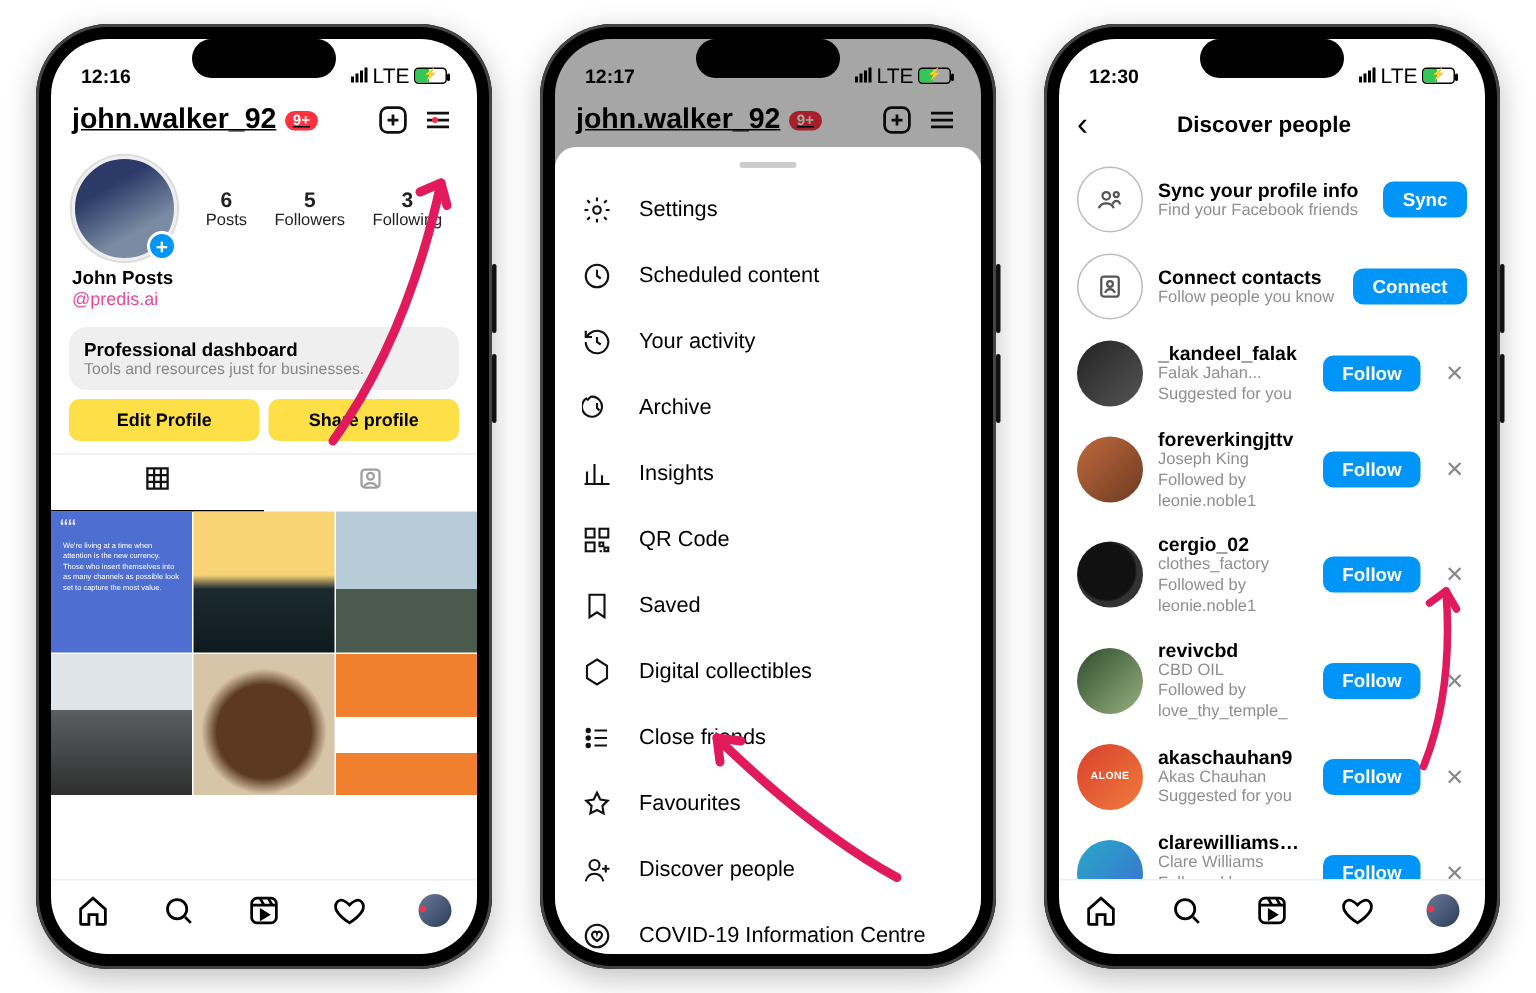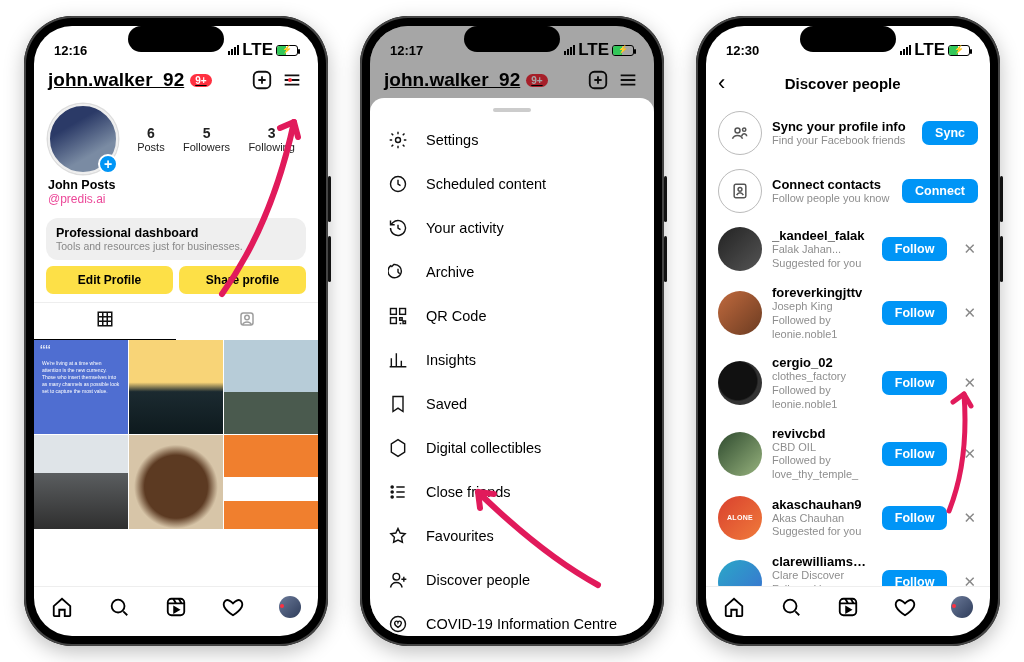--- a/index.html
+++ b/index.html
@@ -66,21 +66,21 @@
     padding: 10px 20px 2px; font-size: 13px; font-weight: 600;
     height: 40px; position: relative; z-index: 40;
   }
   .status .right { display:flex; gap:3px; align-items:center; }
   .sigbars { display:flex; gap:1px; align-items:flex-end; }
   .sigbars i { width:2px; background:#000; display:block; }
   .sigbars i:nth-child(1){height:4px}
   .sigbars i:nth-child(2){height:6px}
   .sigbars i:nth-child(3){height:8px}
   .sigbars i:nth-child(4){height:10px}
-  .lte { font-size:17px; font-weight:700; }
+  .lte { font-size:14px; font-weight:400; }
   .batt { width:22px; height:11px; border:1px solid #000; border-radius:3px; position:relative; }
   .batt::after{content:"";position:absolute;right:-3px;top:3px;width:2px;height:5px;background:#000;border-radius:1px;}
   .batt i{display:block;height:100%;width:45%;background:#33c759;border-radius:2px 0 0 2px;}
   .batt span{position:absolute;left:50%;top:50%;transform:translate(-50%,-55%);font-size:8px;color:#000;}
 
   
   .p1-head {
     display:flex; align-items:center; gap:6px;
     padding: 2px 14px 8px;
     text-decoration: underline;
@@ -380,32 +380,32 @@
           </div>
           <div class="mrow">
             <svg class="mic" viewBox="0 0 24 24">
               <path d="M4 4a8 8 0 1 0 3-1l-3 3"></path>
               <path d="M12 8v4l2 2"></path>
             </svg>
             <span>Archive</span>
           </div>
           <div class="mrow">
             <svg class="mic" viewBox="0 0 24 24">
+              <path d="M4 20V10M10 20V4M16 20v-7M22 20H2"></path>
+            </svg>
+            <span>Insights</span>
+          </div>
+          <div class="mrow">
+            <svg class="mic" viewBox="0 0 24 24">
               <rect x="3" y="3" width="7" height="7"></rect>
               <rect x="14" y="3" width="7" height="7"></rect>
               <rect x="3" y="14" width="7" height="7"></rect>
               <path d="M14 14h3v3h-3zM18 18h3v3h-3zM14 21h2"></path>
             </svg>
             <span>QR Code</span>
-          </div>
-          <div class="mrow">
-            <svg class="mic" viewBox="0 0 24 24">
-              <path d="M4 20V10M10 20V4M16 20v-7M22 20H2"></path>
-            </svg>
-            <span>Insights</span>
           </div>
           <div class="mrow">
             <svg class="mic" viewBox="0 0 24 24">
               <path d="M6 3h12v18l-6-4-6 4z"></path>
             </svg>
             <span>Saved</span>
           </div>
           <div class="mrow">
             <svg class="mic" viewBox="0 0 24 24">
               <path d="M12 2l8 5v10l-8 5-8-5V7z"></path>
@@ -558,21 +558,21 @@
             <div class="s">Akas Chauhan</div>
             <div class="s">Suggested for you</div>
           </div>
           <button class="fbtn">Follow</button>
           <span class="xbtn">✕</span>
         </div>
         <div class="drow">
           <div class="dav av-f"></div>
           <div class="dinfo">
             <div class="u">clarewilliams_scentsy...</div>
-            <div class="s">Clare Discover</div>
+            <div class="s">Clare Williams</div>
             <div class="s">Followed by love_thy_temple_</div>
           </div>
           <button class="fbtn">Follow</button>
           <span class="xbtn">✕</span>
         </div>
       </div>
 
     <div class="tabbar">
       <svg class="tabi" viewBox="0 0 24 24">
           <path d="M3 11l9-8 9 8v10a1 1 0 0 1-1 1h-5v-7h-6v7H4a1 1 0 0 1-1-1z"></path>

